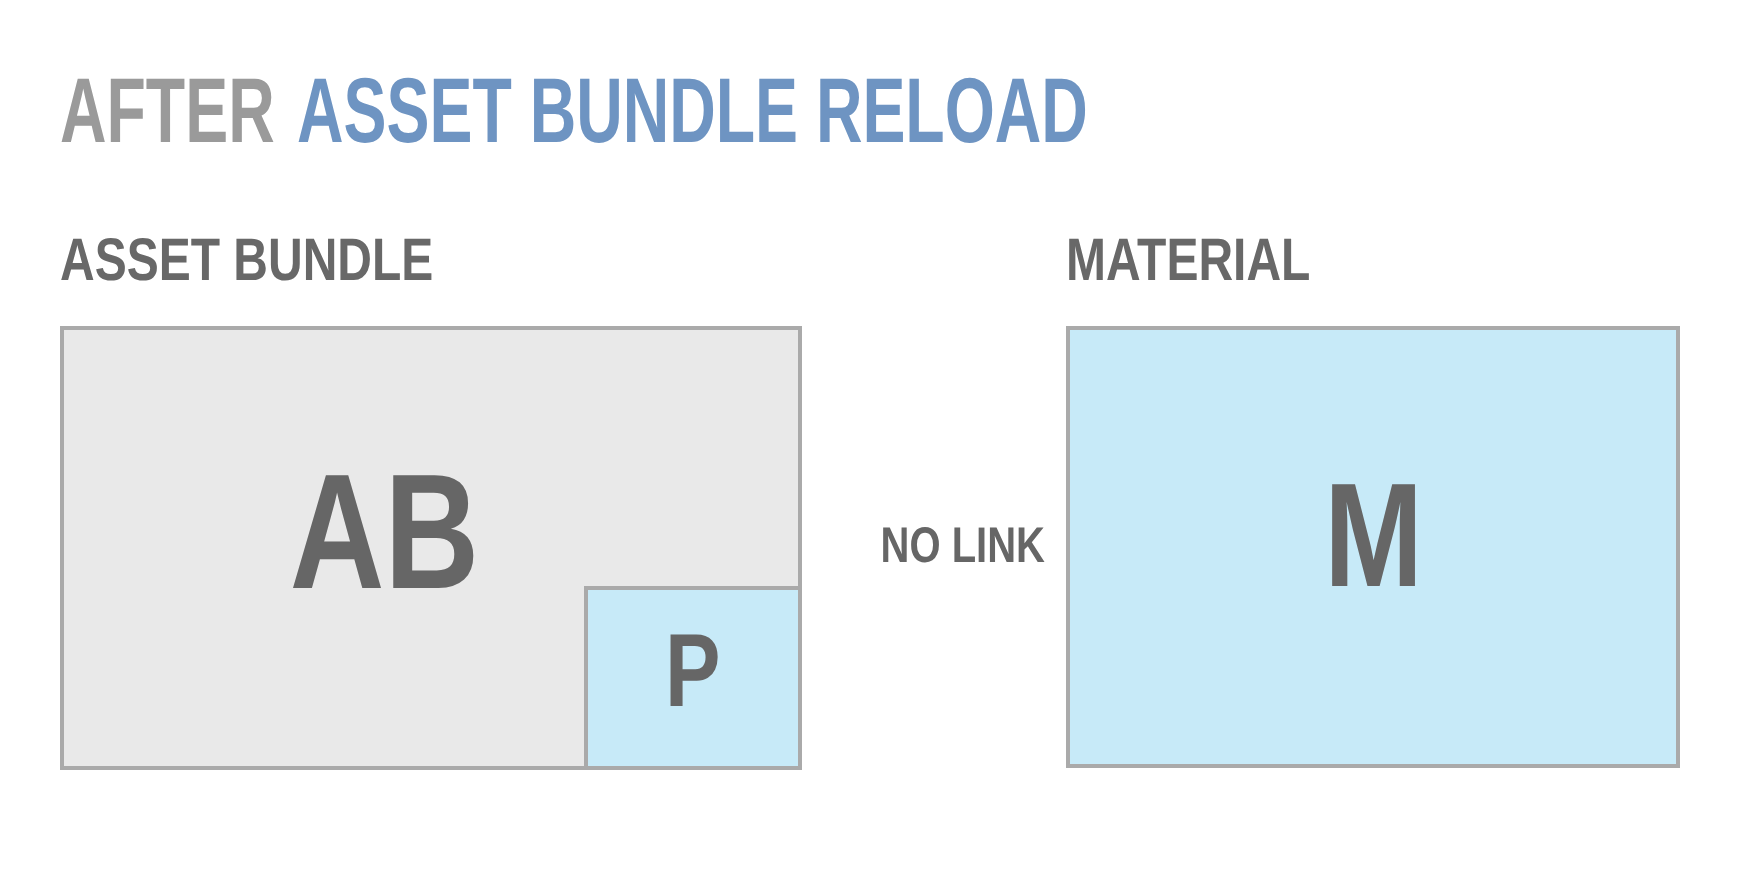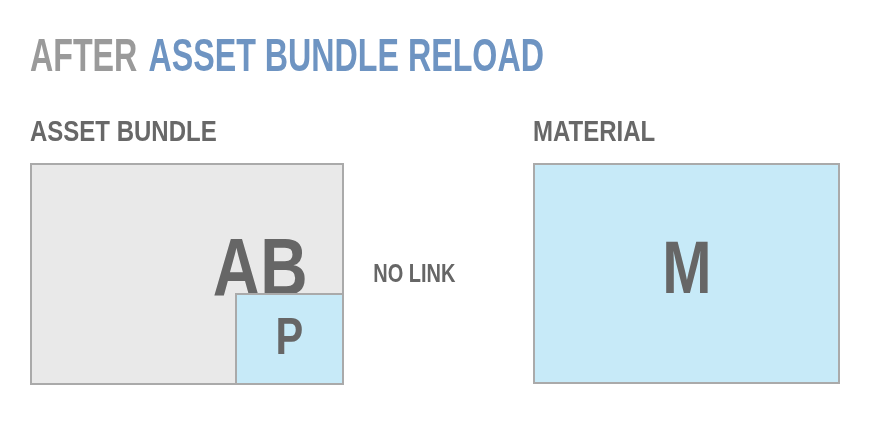--- a/index.html
+++ b/index.html
@@ -52,23 +52,22 @@
   .label-mat{left:533px;}
   .box{
     position:absolute;
     border:2px solid var(--box-border);
     display:flex;
     align-items:center;
     justify-content:center;
   }
   .ab-box{
     left:30px; top:163px;
-    width:314px; height:222px;
+    width:371px; height:222px;
     background:var(--box-gray-fill);
-    justify-content:flex-end;
   }
   .p-box{
     right:-2px; bottom:-2px;
     width:109px; height:92px;
     background:var(--box-blue-fill);
   }
   .m-box{
     left:533px; top:163px;
     width:307px; height:221px;
     background:var(--box-blue-fill);
@@ -81,21 +80,21 @@
   }
   .letter-ab{font-size:82px; transform:translate(-23px,-7px) scaleX(0.80);}
   .letter-m{font-size:74px; transform:translateY(-6px) scaleX(0.80);}
   .letter-p{font-size:52px; transform:translateY(-3px) scaleX(0.80);}
   .no-link{
     position:absolute;
     left:337px; top:163px;
     width:196px; height:221px;
     display:flex;
     align-items:center;
-    justify-content:flex-start;
+    justify-content:flex-end;
     font-size:25px;
     font-weight:700;
     color:var(--letter-gray);
     white-space:nowrap;
     padding-left:26px;
   }
   .no-link span{display:inline-block;transform:scaleX(0.80);}
 </style>
 </head>
 <body>

